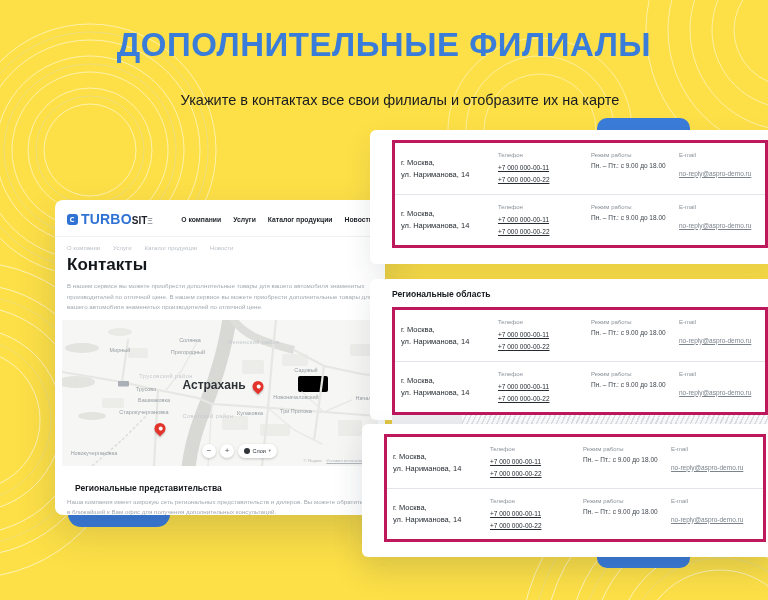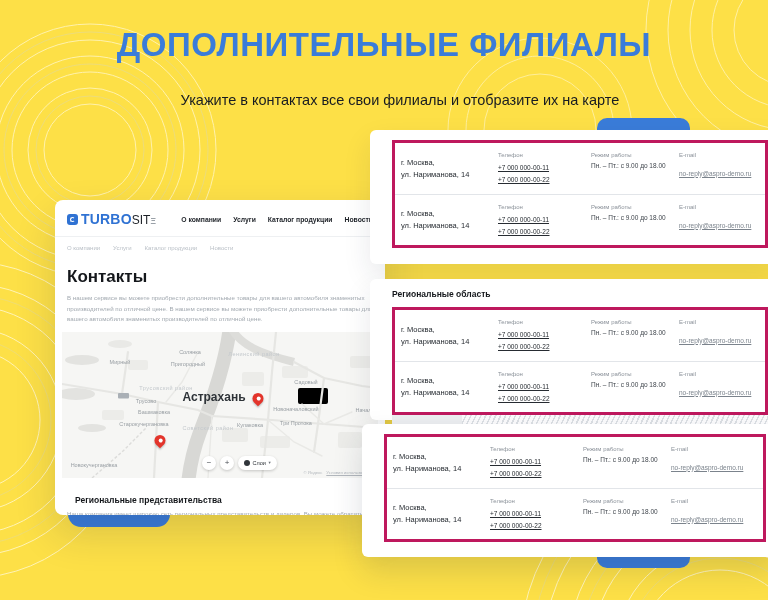--- a/index.html
+++ b/index.html
@@ -22,27 +22,27 @@
   
   .browser{position:absolute;left:55px;top:200px;width:330px;height:315px;z-index:2;
     background:#fff;border-radius:8px;box-shadow:0 18px 40px rgba(30,40,60,.16);overflow:hidden;}
   .site-header{display:flex;justify-content:space-between;align-items:center;
     padding:10px 12px 8px 12px;border-bottom:1px solid #eef0f2;}
   .logo{display:flex;align-items:center;gap:3px;cursor:pointer;}
   .logo-icon{width:11px;height:11px;border-radius:3px;background:#2f72d3;position:relative;display:inline-block;}
   .logo-icon::after{content:"";position:absolute;left:3px;top:3px;width:5px;height:5px;border-radius:50%;
     border:1.5px solid #fff;border-right-color:transparent;box-sizing:border-box;}
   .logo-blue{font-size:14px;font-weight:bold;color:#2f72d3;letter-spacing:.2px;}
-  .logo-dark{font-size:12px;font-weight:normal;color:#1d2127;}
+  .logo-dark{font-size:10px;font-weight:bold;color:#1d2127;}
   .logo-mark{font-size:8.5px;font-weight:bold;color:#9aa1a8;}
   nav.main-nav{display:flex;gap:12px;}
   .nav-item{font-size:6.8px;font-weight:bold;color:#1d2127;text-decoration:none;cursor:pointer;}
   .breadcrumb{display:flex;gap:13px;padding:8px 12px 4px;}
   .bc-item{font-size:6px;color:#b9bfc6;text-decoration:none;cursor:pointer;}
-  .page-title{font-size:17px;font-weight:bold;color:#14171b;margin:12px 12px 6px;}
+  .page-title{font-size:17px;font-weight:bold;color:#14171b;margin:0 12px 6px;}
   .intro{margin:0 12px;font-size:6.2px;color:#a2a9b0;line-height:1.7;}
 
   
   .map{position:relative;margin:7px 7px 0;height:146px;background:#f6f6f4;overflow:hidden;}
   .map svg.map-canvas{position:absolute;inset:0;}
   .mlabel{position:absolute;font-size:5.5px;color:#989ea3;transform:translate(-50%,-50%);white-space:nowrap;z-index:2;}
   .mlabel.city{font-size:12px;font-weight:bold;color:#2e3338;}
   .mlabel.district{color:#c4c9cd;letter-spacing:.5px;}
   .pin{position:absolute;width:11px;height:11px;background:#e3342b;border-radius:50% 50% 50% 0;
     transform:translate(-50%,-100%) rotate(-45deg);box-shadow:-1px 1px 2px rgba(0,0,0,.25);z-index:3;cursor:pointer;}

